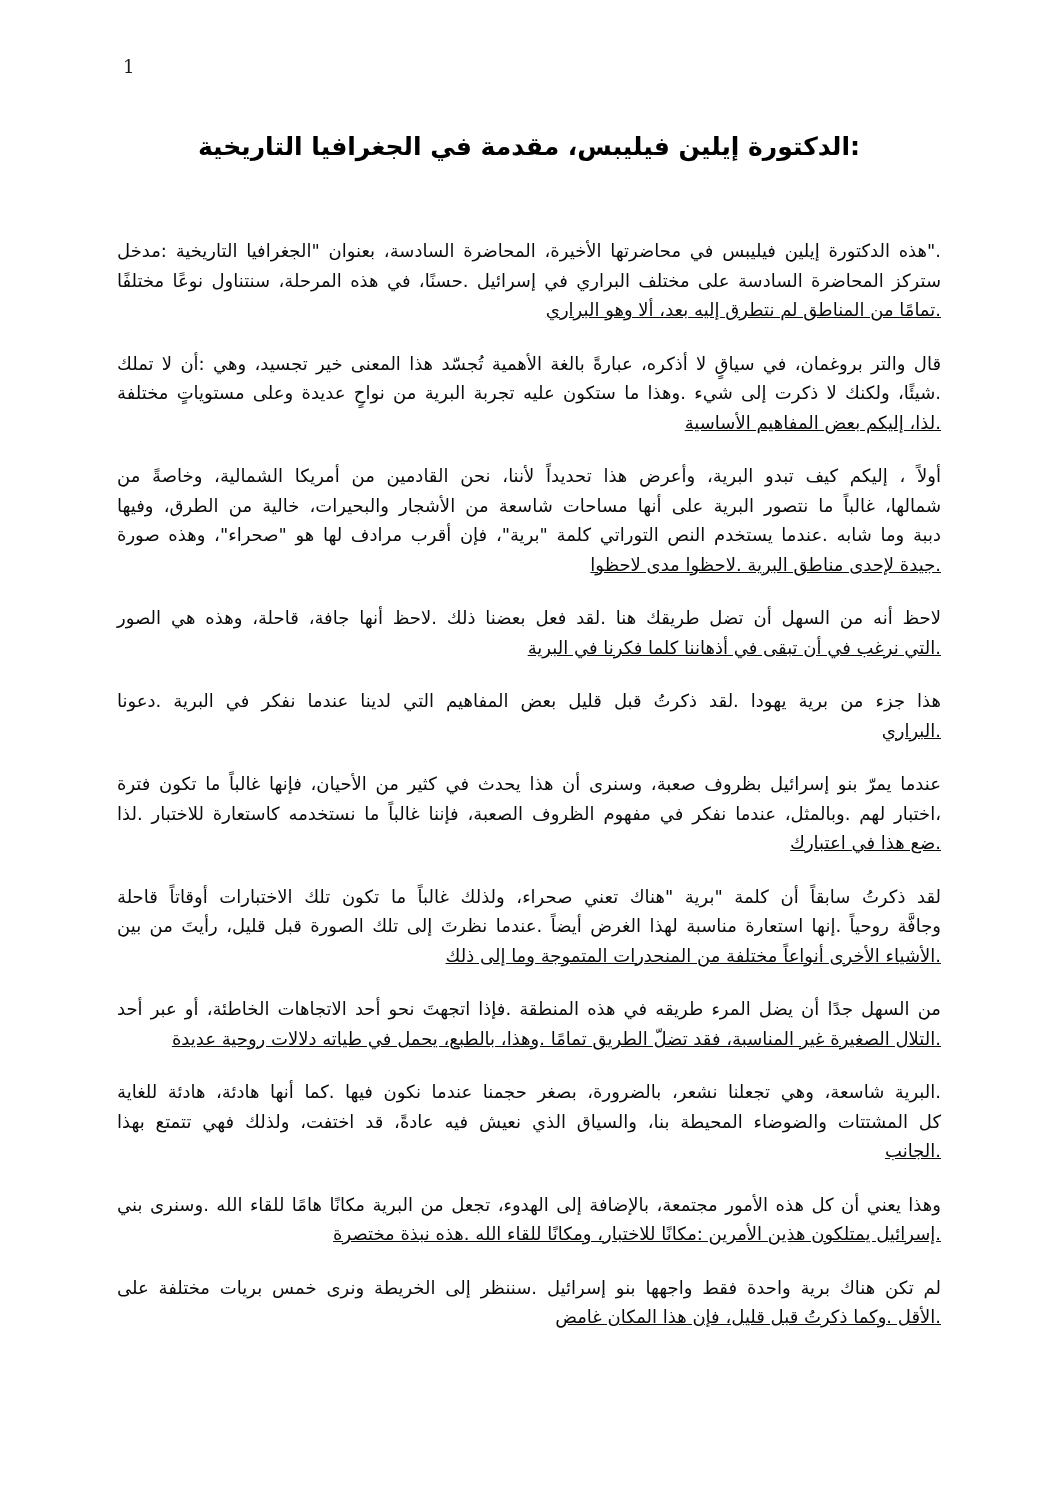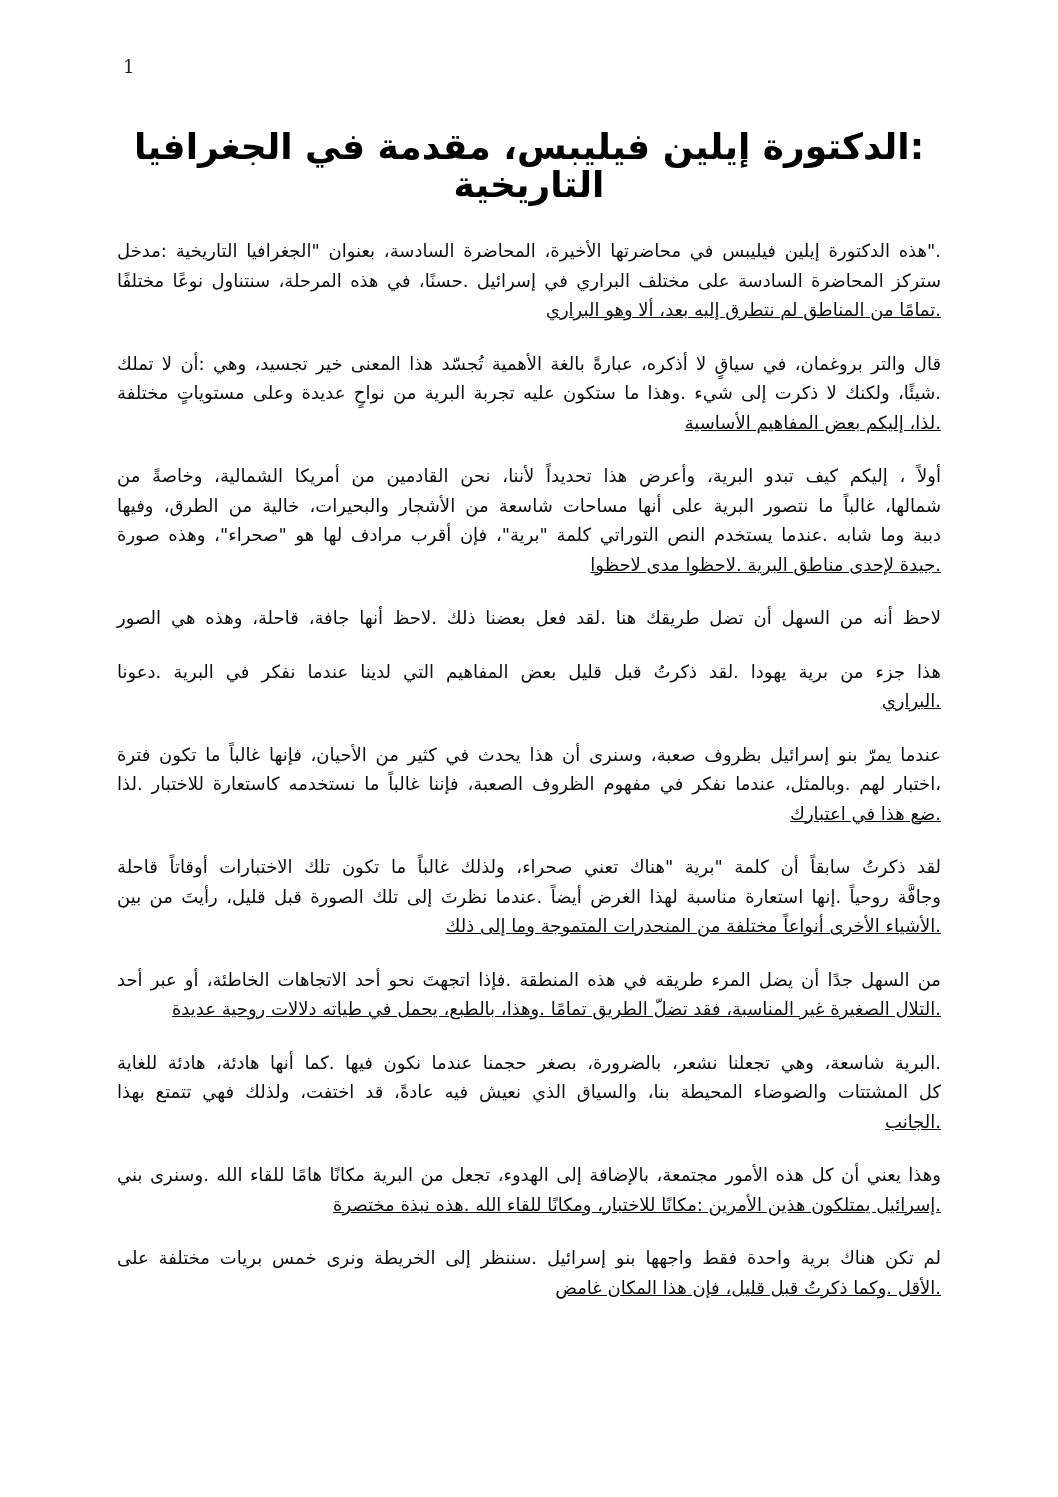--- a/index.html
+++ b/index.html
@@ -25,21 +25,21 @@
     color: #1a1a1a;
   }
   .doc-title {
     position: absolute;
     top: 128px;
     left: 117px;
     width: 824px;
     margin: 0;
     direction: rtl;
     text-align: center;
-    font-size: 36px;
+    font-size: 25px;
     font-weight: bold;
     line-height: 38px;
     color: #000000;
   }
   .body-text {
     position: absolute;
     top: 236px;
     left: 117px;
     width: 824px;
     direction: rtl;
@@ -83,20 +83,21 @@
         <div class="line last">.لذا، إليكم بعض المفاهيم الأساسية</div>
       </div>
       <div class="paragraph">
         <div class="line">أولاً ، إليكم كيف تبدو البرية، وأعرض هذا تحديداً لأننا، نحن القادمين من أمريكا الشمالية، وخاصةً من</div>
         <div class="line">شمالها، غالباً ما نتصور البرية على أنها مساحات شاسعة من الأشجار والبحيرات، خالية من الطرق، وفيها</div>
         <div class="line">دببة وما شابه .عندما يستخدم النص التوراتي كلمة "برية"، فإن أقرب مرادف لها هو "صحراء"، وهذه صورة</div>
         <div class="line last">.جيدة لإحدى مناطق البرية .لاحظوا مدى لاحظوا</div>
       </div>
       <div class="paragraph">
         <div class="line">لاحظ أنه من السهل أن تضل طريقك هنا .لقد فعل بعضنا ذلك .لاحظ أنها جافة، قاحلة، وهذه هي الصور</div>
+        <div class="line last">.التي نرغب في أن تبقى في أذهاننا كلما فكرنا في البرية</div>
       </div>
       <div class="paragraph">
         <div class="line">هذا جزء من برية يهودا .لقد ذكرتُ قبل قليل بعض المفاهيم التي لدينا عندما نفكر في البرية .دعونا</div>
         <div class="line last">.البراري</div>
       </div>
       <div class="paragraph">
         <div class="line">عندما يمرّ بنو إسرائيل بظروف صعبة، وسنرى أن هذا يحدث في كثير من الأحيان، فإنها غالباً ما تكون فترة</div>
         <div class="line">،اختبار لهم .وبالمثل، عندما نفكر في مفهوم الظروف الصعبة، فإننا غالباً ما نستخدمه كاستعارة للاختبار .لذا</div>
         <div class="line last">.ضع هذا في اعتبارك</div>
       </div>

